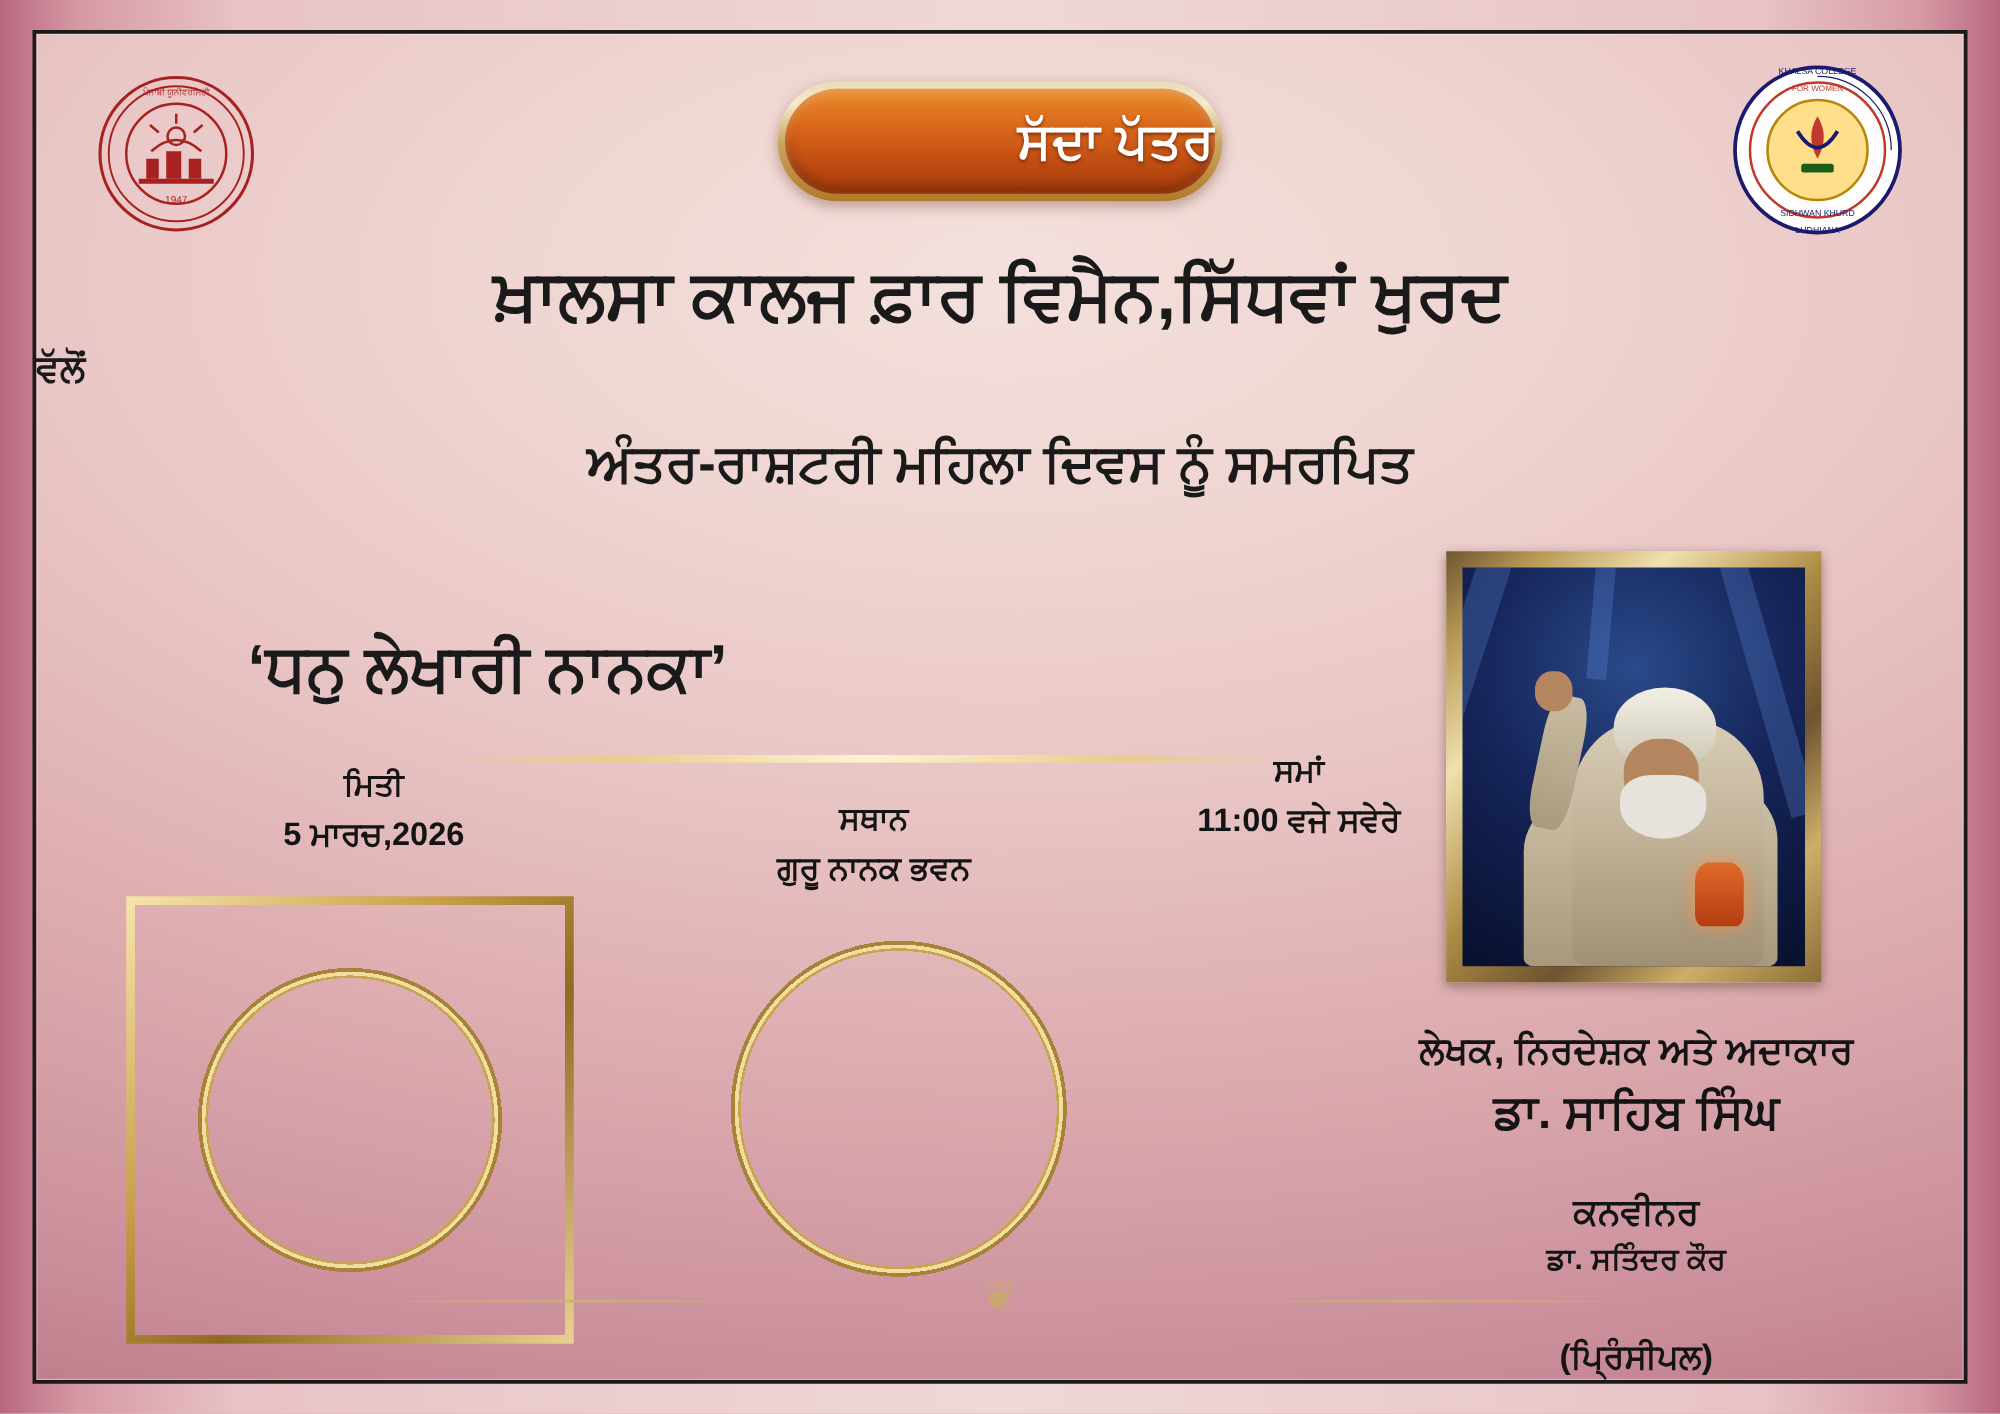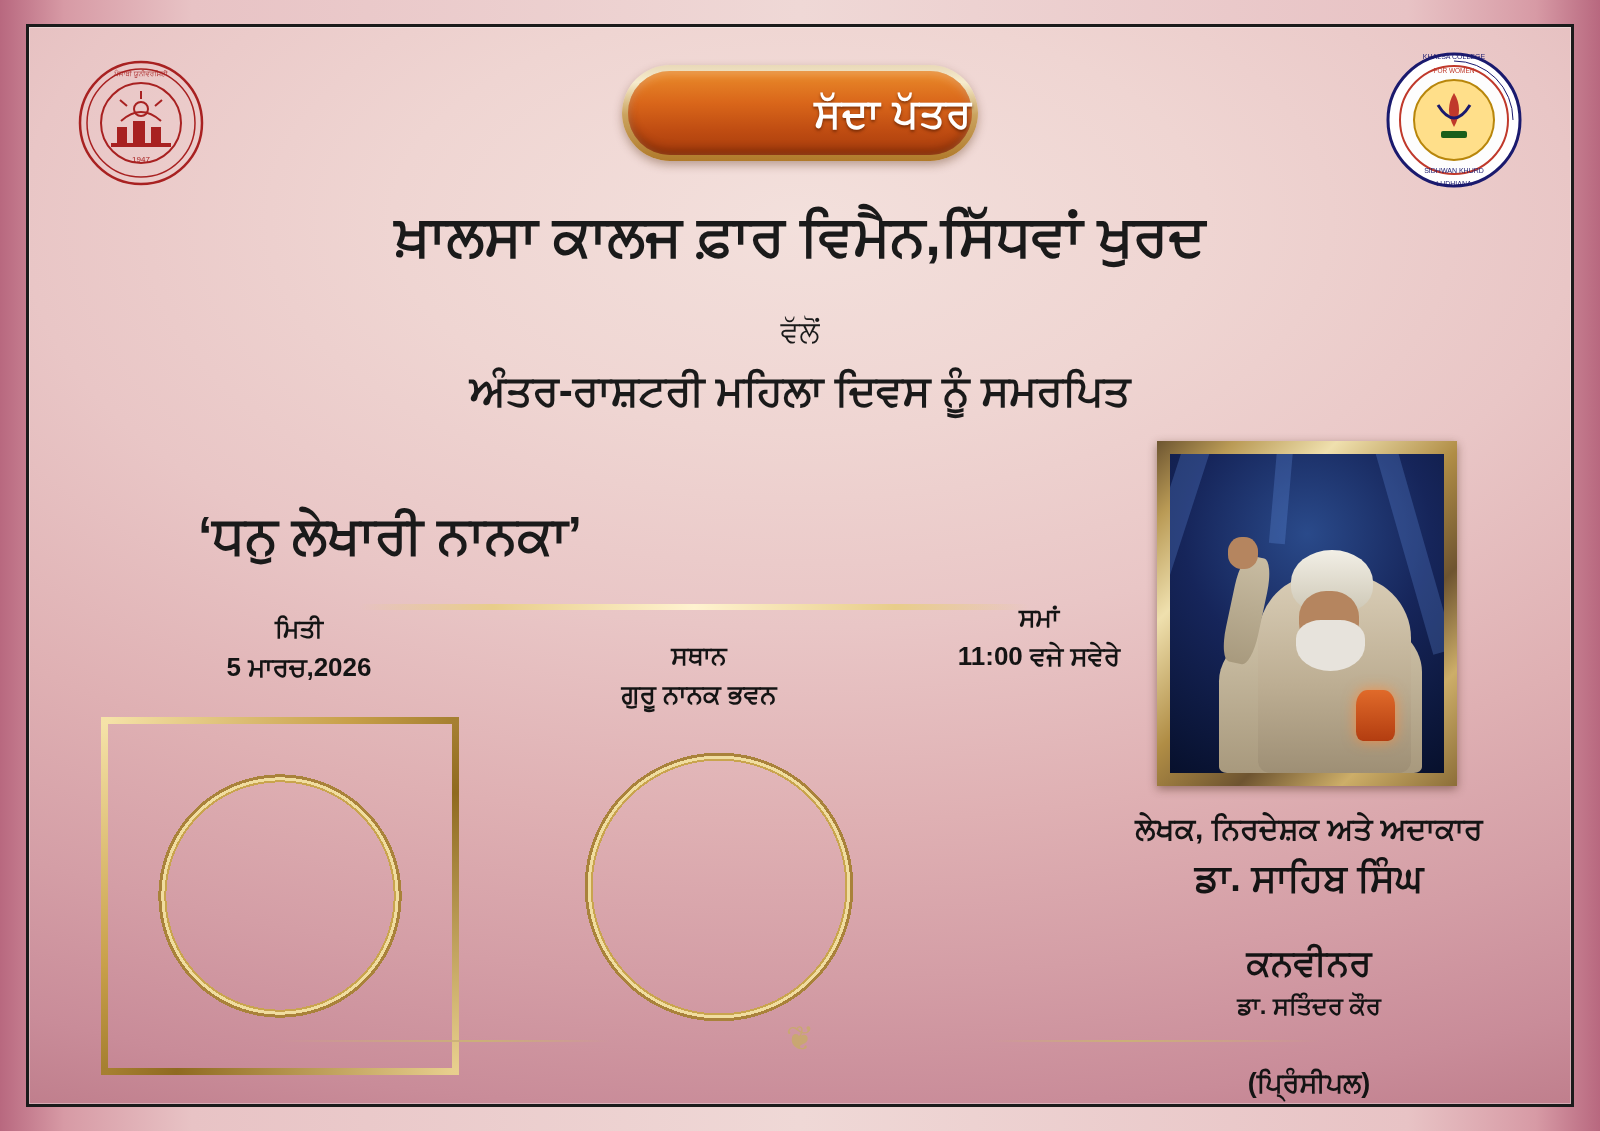--- a/index.html
+++ b/index.html
@@ -114,29 +114,28 @@
     font-size: 56px;
     font-weight: bold;
     color: #1a1a1a;
     line-height: 1.1;
   }
   .valon {
     position: absolute;
     top: 252px;
     left: 0;
     right: 0;
-    text-align: center;
+    text-align: left;
     font-size: 30px;
     color: #1a1a1a;
-    font-weight: normal;
-    margin-top: 36px;
+    font-weight: bold;
   }
   .dedication {
     position: absolute;
-    top: 334px;
+    top: 314px;
     left: 0;
     right: 0;
     text-align: center;
     font-size: 42px;
     font-weight: bold;
     color: #1a1a1a;
     line-height: 1.45;
   }
   .play-title {
     position: absolute;
@@ -320,25 +319,25 @@
   }
 
   
   .credit {
     position: absolute;
     text-align: center;
     color: #141414;
     font-weight: bold;
     line-height: 1.45;
   }
-  .credit .role { font-size: 30px; }
+  .credit .role { font-size: 30px; margin-top: 12px; }
   .credit .nm { font-size: 38px; }
   .credit-writer { left: 1020px; top: 780px; width: 520px; }
   .credit-convener { left: 1060px; top: 910px; width: 440px; font-size: 28px; }
-  .credit-convener .role { font-size: 36px; }
+  .credit-convener .role { font-size: 29px; }
   .credit-convener .nm { font-size: 24px; }
   .credit-convener .sub { font-size: 27px; margin-top: 40px; }
 
   
   .ornament {
     position: absolute;
     left: 50%;
     transform: translateX(-50%);
     bottom: 44px;
     width: 260px;

